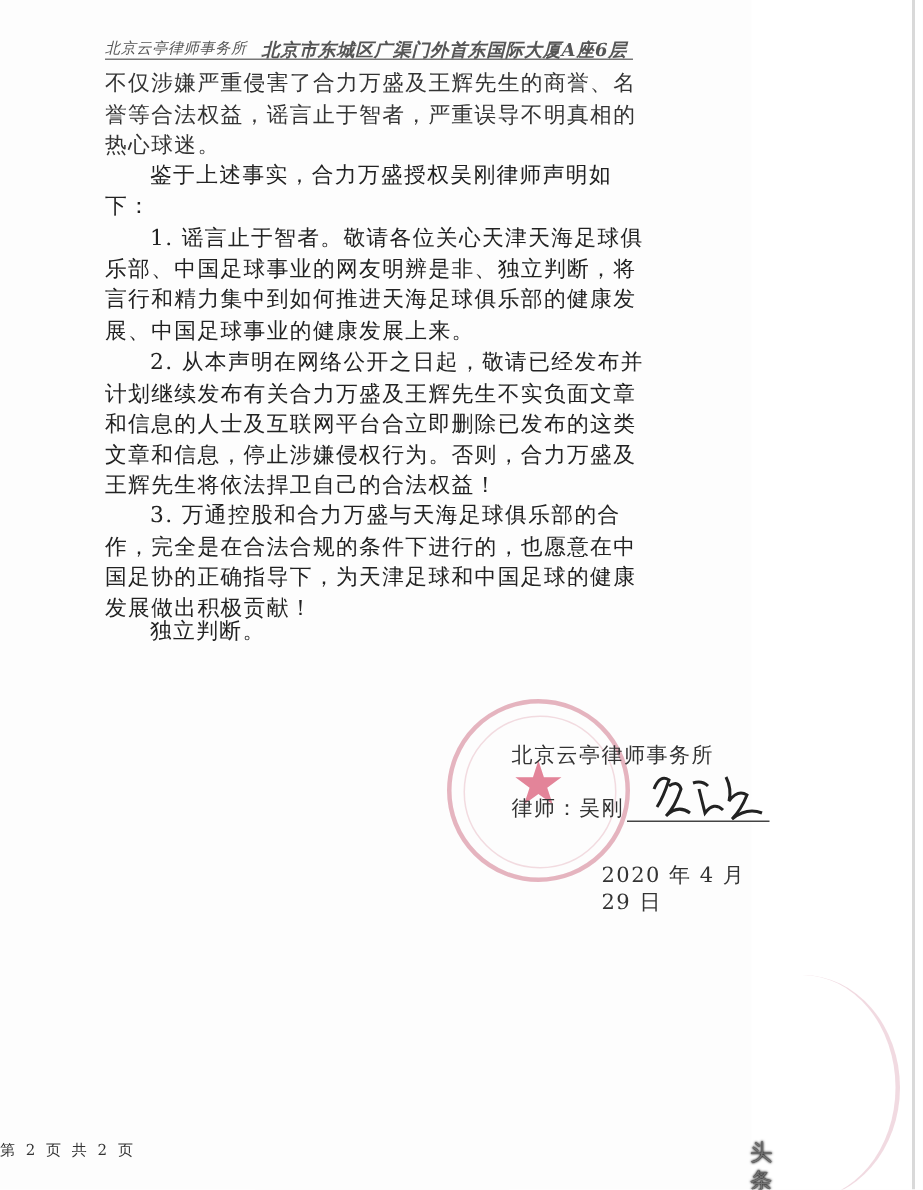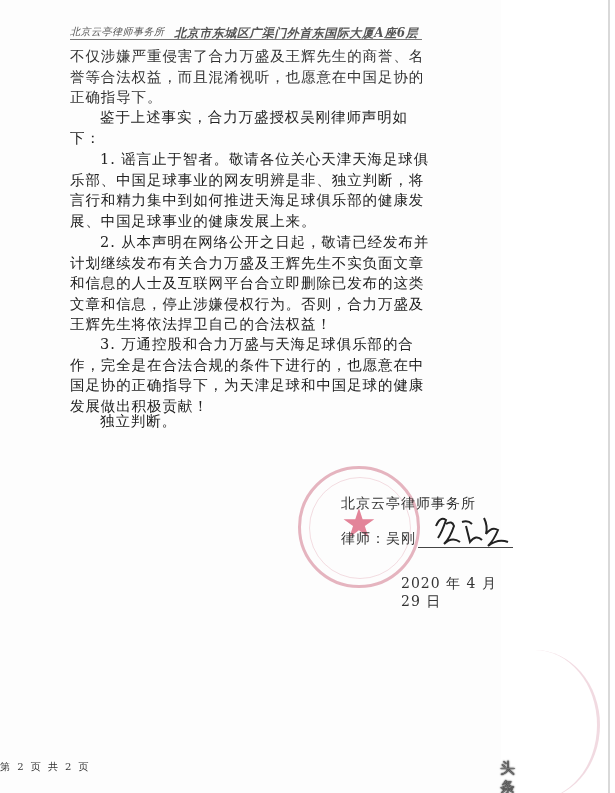--- a/index.html
+++ b/index.html
@@ -38,21 +38,21 @@
 <body>
 
 <div class="page">
   <div class="right-edge"></div>
 
   <div class="header">
     <span class="header-left">北京云亭律师事务所</span>
     <span class="header-right">北京市东城区广渠门外首东国际大厦A座6层</span>
   </div>
 
-  <div class="p p1">不仅涉嫌严重侵害了合力万盛及王辉先生的商誉、名誉等合法权益，而且混淆视听，也愿意在中国足协的正确指导下。</div>
+  <div class="p p1">不仅涉嫌严重侵害了合力万盛及王辉先生的商誉、名誉等合法权益，谣言止于智者，严重误导不明真相的热心球迷。</div>
   <div class="p p2 indent">鉴于上述事实，合力万盛授权吴刚律师声明如下：</div>
   <div class="p p3 indent">1. 谣言止于智者。敬请各位关心天津天海足球俱乐部、中国足球事业的网友明辨是非、独立判断，将言行和精力集中到如何推进天海足球俱乐部的健康发展、中国足球事业的健康发展上来。</div>
   <div class="p p4 indent">2. 从本声明在网络公开之日起，敬请已经发布并计划继续发布有关合力万盛及王辉先生不实负面文章和信息的人士及互联网平台合立即删除已发布的这类文章和信息，停止涉嫌侵权行为。否则，合力万盛及王辉先生将依法捍卫自己的合法权益！</div>
   <div class="p p5 indent">3. 万通控股和合力万盛与天海足球俱乐部的合作，完全是在合法合规的条件下进行的，也愿意在中国足协的正确指导下，为天津足球和中国足球的健康发展做出积极贡献！</div>
   <div class="p p6 indent">独立判断。</div>
 
   <div class="seal">
     <div class="seal-inner"></div>
     <span class="seal-star">★</span>
   </div>

